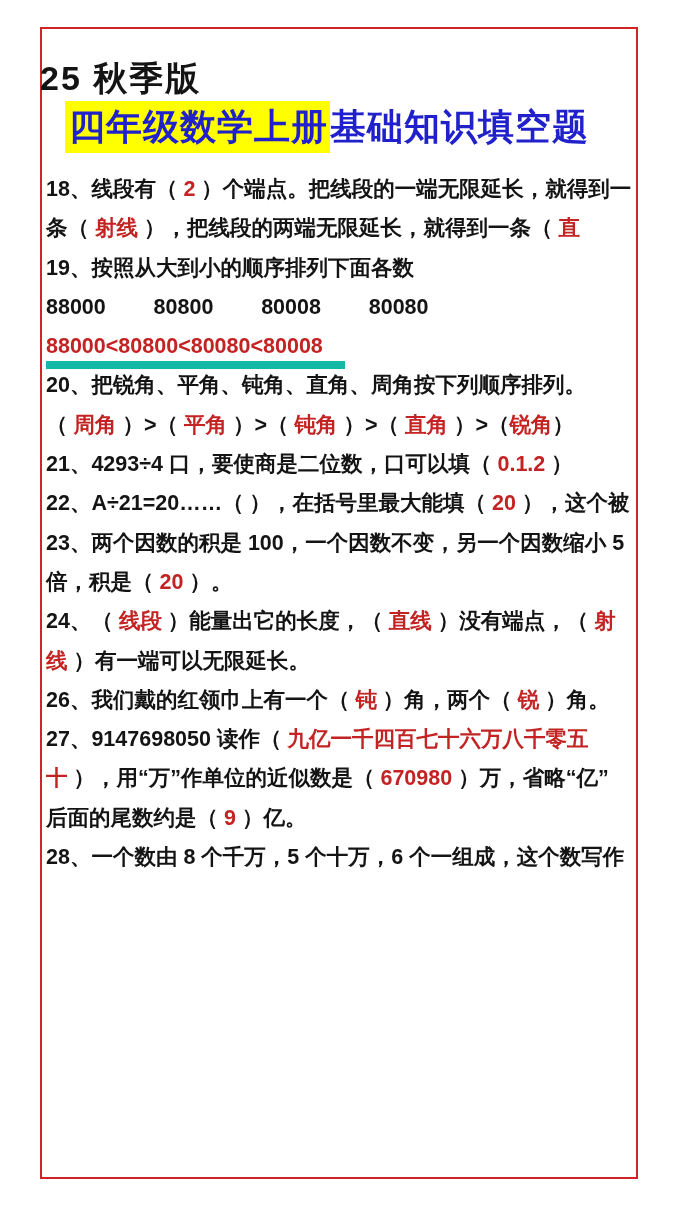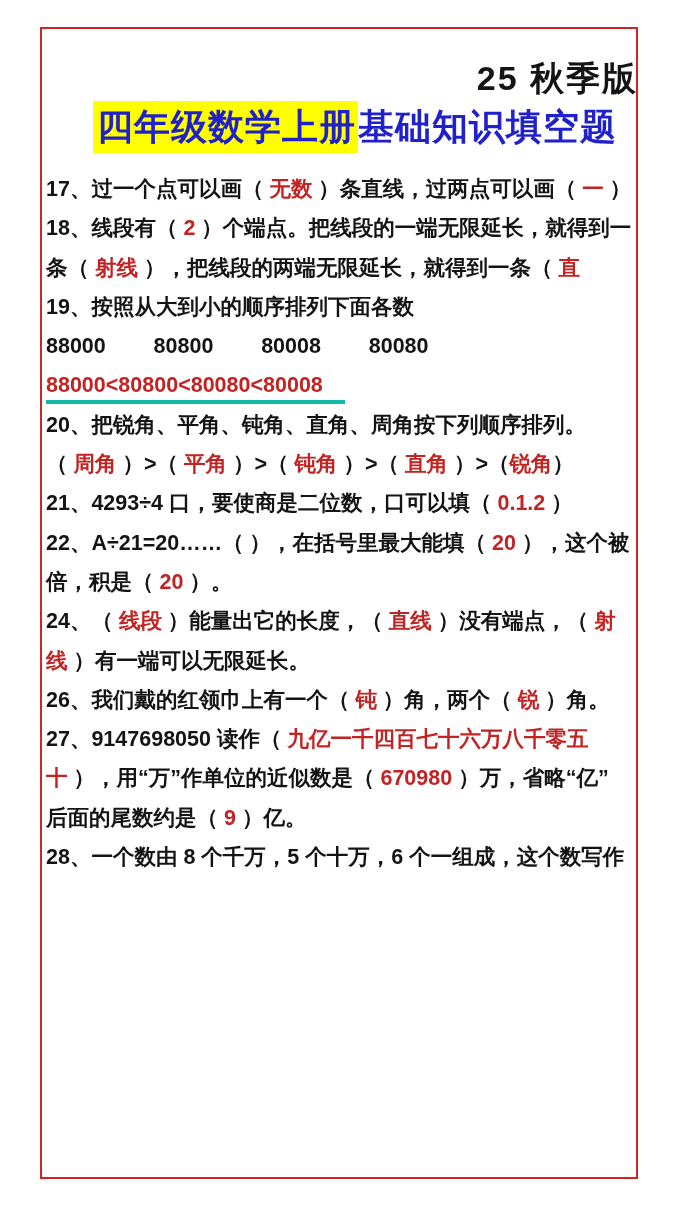--- a/index.html
+++ b/index.html
@@ -13,62 +13,62 @@
   body{
     width:680px;height:1209px;background:#ffffff;overflow:hidden;
     font-family:"Liberation Sans","DejaVu Sans",sans-serif;
   }
   .canvas{position:relative;width:680px;height:1209px;background:#ffffff;}
   .frame{
     position:absolute;left:40px;top:27px;width:598px;height:1152px;
     border:2px solid var(--border-red);box-sizing:border-box;background:#ffffff;
   }
   .title{
-    position:absolute;left:40px;top:56px;width:598px;text-align:right;
+    position:absolute;left:40px;top:56px;width:598px;text-align:left;
     font-size:34px;font-weight:700;color:var(--ink);letter-spacing:2px;
   }
   .subtitle{
-    position:absolute;left:56px;top:101px;width:598px;text-align:center;
+    position:absolute;left:28px;top:101px;width:598px;text-align:center;
     font-size:36px;font-weight:700;color:var(--blue);letter-spacing:1px;line-height:52px;
     white-space:nowrap;
   }
   .hl{background:var(--yellow);padding:5px 2px 6px 4px;}
   .lines{position:absolute;left:46px;top:170px;width:592px;}
   .line{
     height:39.3px;line-height:39.3px;font-size:21.5px;font-weight:700;
     color:var(--ink);white-space:pre;
   }
   .seg-k{color:var(--ink);}
   .seg-r{color:var(--red);}
   .seg-u{
     color:var(--red);
-    border-bottom:4px solid #14b8a6;
+    border-bottom:8px solid #14b8a6;
     padding-right:22px;padding-bottom:3px;
   }
 </style>
 </head>
 <body>
 
 <div class="canvas">
   <div class="frame"></div>
   <div class="title">25 秋季版</div>
   <div class="subtitle">
     <span class="hl">四年级数学上册</span><span>基础知识填空题</span>
   </div>
   <div class="lines">
-      <div class="line"><span class="seg-k">17、过一个点可以画（ </span><span class="seg-r">无数</span><span class="seg-k"> ）条直线，过两点可以画（ </span><span class="seg-r">一</span><span class="seg-k"> ）</span></div>
       <div class="line"><span class="seg-k">18、线段有（ </span><span class="seg-r">2</span><span class="seg-k"> ）个端点。把线段的一端无限延长，就得到一</span></div>
       <div class="line"><span class="seg-k">条（ </span><span class="seg-r">射线</span><span class="seg-k"> ），把线段的两端无限延长，就得到一条（ </span><span class="seg-r">直</span></div>
       <div class="line"><span class="seg-k">19、按照从大到小的顺序排列下面各数</span></div>
       <div class="line"><span class="seg-k">88000        80800        80008        80080</span></div>
       <div class="line"><span class="seg-u">88000&lt;80800&lt;80080&lt;80008</span></div>
       <div class="line"><span class="seg-k">20、把锐角、平角、钝角、直角、周角按下列顺序排列。</span></div>
       <div class="line"><span class="seg-k">（ </span><span class="seg-r">周角</span><span class="seg-k"> ）&gt;（ </span><span class="seg-r">平角</span><span class="seg-k"> ）&gt;（ </span><span class="seg-r">钝角</span><span class="seg-k"> ）&gt;（ </span><span class="seg-r">直角</span><span class="seg-k"> ）&gt;（</span><span class="seg-r">锐角</span><span class="seg-k">）</span></div>
       <div class="line"><span class="seg-k">21、4293÷4 口，要使商是二位数，口可以填（ </span><span class="seg-r">0.1.2</span><span class="seg-k"> ）</span></div>
       <div class="line"><span class="seg-k">22、A÷21=20……（ ），在括号里最大能填（ </span><span class="seg-r">20</span><span class="seg-k"> ），这个被</span></div>
+      <div class="line"><span class="seg-k">23、两个因数的积是 100，一个因数不变，另一个因数缩小 5</span></div>
       <div class="line"><span class="seg-k">倍，积是（ </span><span class="seg-r">20</span><span class="seg-k"> ）。</span></div>
       <div class="line"><span class="seg-k">24、（ </span><span class="seg-r">线段</span><span class="seg-k"> ）能量出它的长度，（ </span><span class="seg-r">直线</span><span class="seg-k"> ）没有端点，（ </span><span class="seg-r">射</span></div>
       <div class="line"><span class="seg-r">线</span><span class="seg-k"> ）有一端可以无限延长。</span></div>
       <div class="line"><span class="seg-k">26、我们戴的红领巾上有一个（ </span><span class="seg-r">钝</span><span class="seg-k"> ）角，两个（ </span><span class="seg-r">锐</span><span class="seg-k"> ）角。</span></div>
       <div class="line"><span class="seg-k">27、9147698050 读作（ </span><span class="seg-r">九亿一千四百七十六万八千零五</span></div>
       <div class="line"><span class="seg-r">十</span><span class="seg-k"> ），用“万”作单位的近似数是（ </span><span class="seg-r">670980</span><span class="seg-k"> ）万，省略“亿”</span></div>
       <div class="line"><span class="seg-k">后面的尾数约是（ </span><span class="seg-r">9</span><span class="seg-k"> ）亿。</span></div>
       <div class="line"><span class="seg-k">28、一个数由 8 个千万，5 个十万，6 个一组成，这个数写作</span></div>
     </div>
 </div>

